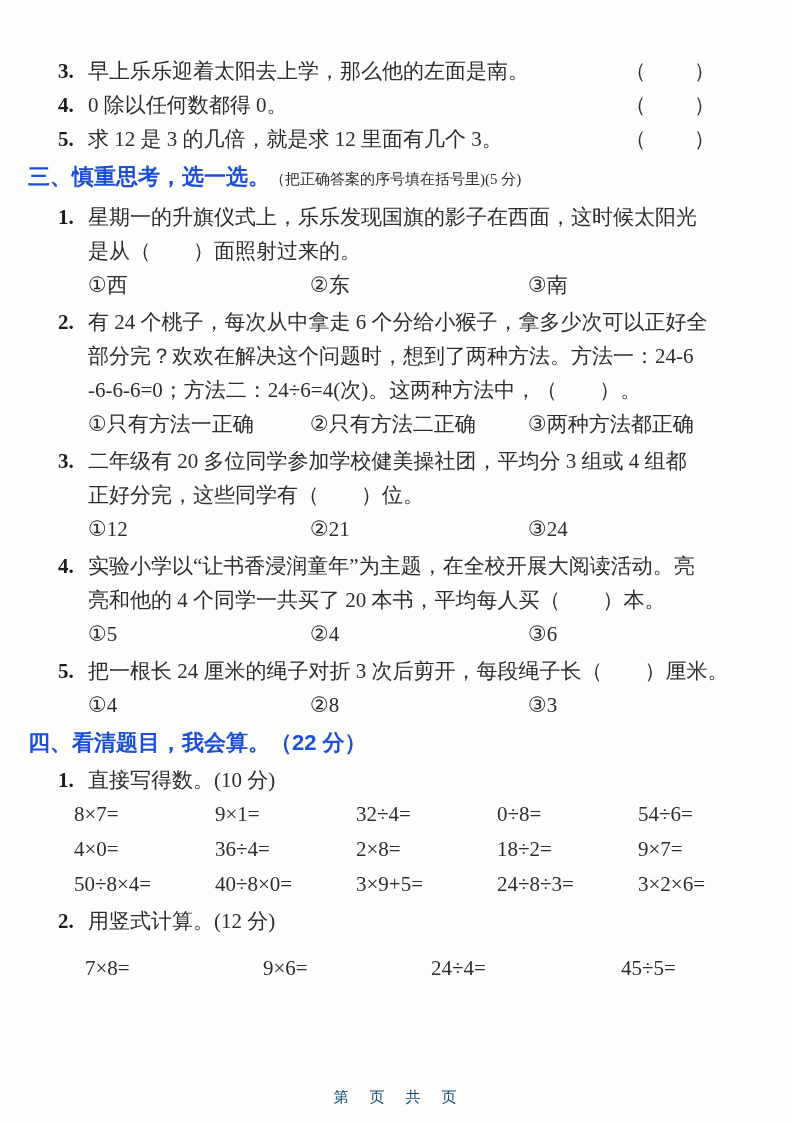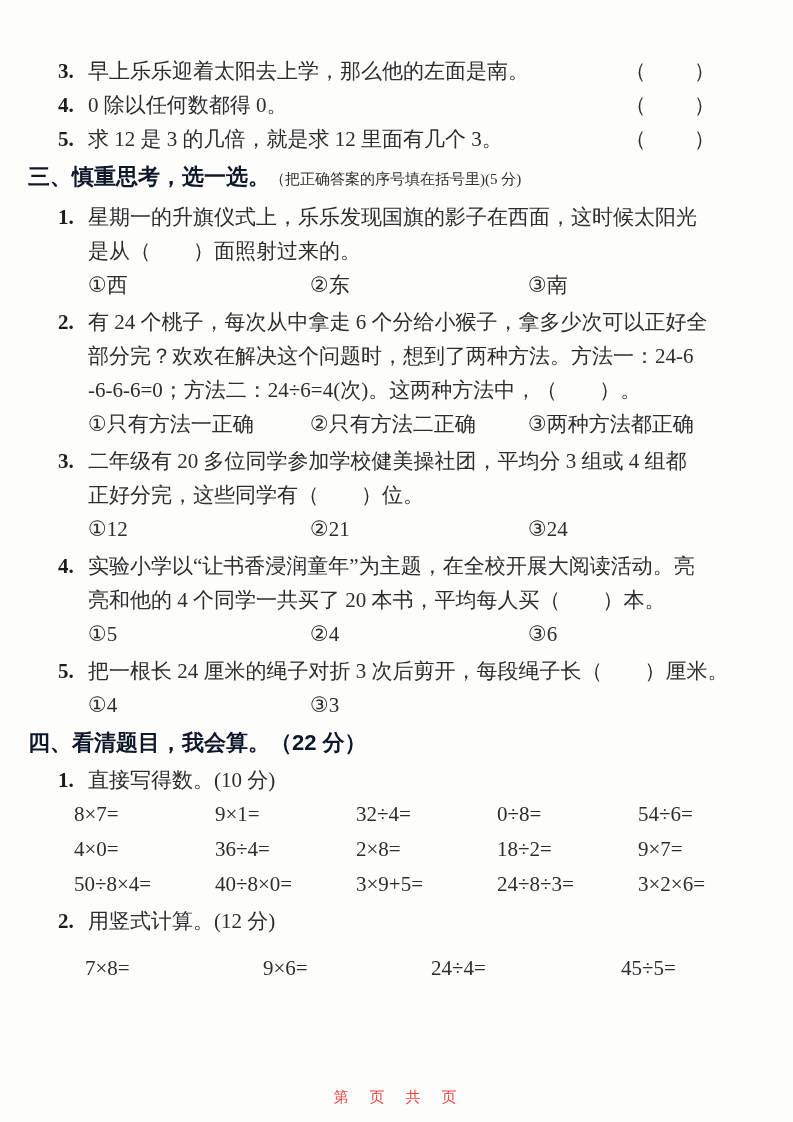--- a/index.html
+++ b/index.html
@@ -19,41 +19,41 @@
   }
   
   .jrow { display:flex; padding-left:30px; align-items:baseline; }
   .jnum { flex:none; width:30px; font-weight:700; color:#1c1c1c; }
   .jtext { flex:1; }
   .jbracket { flex:none; margin-right:36px; letter-spacing:2px; }
   
   .sec-head { margin-top:3px; line-height:36px; white-space:nowrap; }
   .sec-title {
     font-family:"Liberation Sans","DejaVu Sans",sans-serif;
-    font-weight:700; font-size:22px; color:#0f172a;
+    font-weight:700; font-size:22px; color:#1d4ed8;
   }
   .sec-note { font-size:15px; color:#2d2d2d; }
   
   .q { margin-top:3px; }
   .q-first { display:flex; padding-left:30px; align-items:baseline; }
   .q-num { flex:none; width:30px; font-weight:700; color:#1c1c1c; }
   .q-text { flex:1; }
   .q-cont { padding-left:60px; }
   .q-options { display:grid; grid-template-columns:222px 218px auto; padding-left:60px; }
   
   .sub-head { display:flex; padding-left:30px; align-items:baseline; margin-top:2px; }
   .calc-grid { padding-left:46px; }
   .calc-row { display:grid; grid-template-columns:141px 141px 141px 141px auto; line-height:35px; }
   .vert-row { display:grid; grid-template-columns:178px 168px 190px auto; padding-left:57px; line-height:36px; margin-top:12px; }
   .expr { white-space:nowrap; }
   
   .footer {
     position:absolute; left:0; right:0; bottom:16px;
     text-align:center; font-size:15px; line-height:18px;
-    letter-spacing:3px; color:#ef4444;
+    letter-spacing:3px; color:#0c4a6e;
     font-family:"Liberation Sans","DejaVu Sans",sans-serif;
   }
 </style>
 </head>
 <body>
 
 <div class="page">
 
   <section>
     <div class="jrow">
@@ -131,20 +131,21 @@
       </div>
     </div>
 
     <div class="q">
       <div class="q-first">
         <span class="q-num">5.</span>
         <span class="q-text">把一根长 24 厘米的绳子对折 3 次后剪开，每段绳子长（　　）厘米。</span>
       </div>
       <div class="q-options">
         <span>①4</span>
+        <span>②8</span>
         <span>③3</span>
       </div>
     </div>
   </section>
 
   <section>
     <div class="sec-head">
       <span class="sec-title">四、看清题目，我会算。（22 分）</span>
     </div>
 

